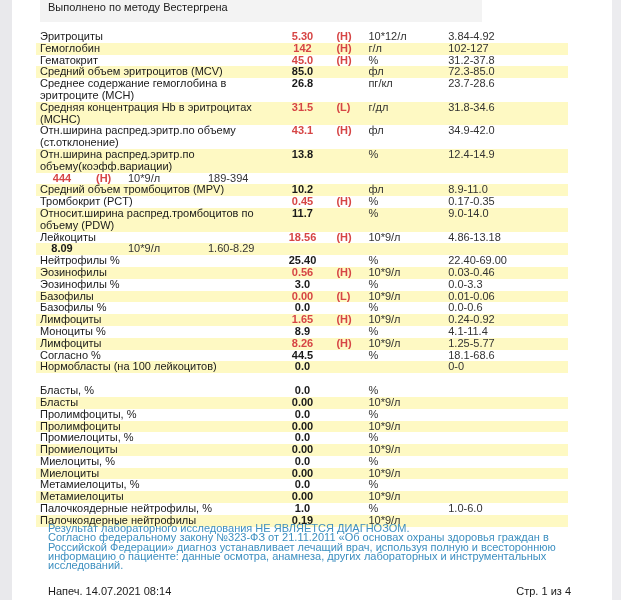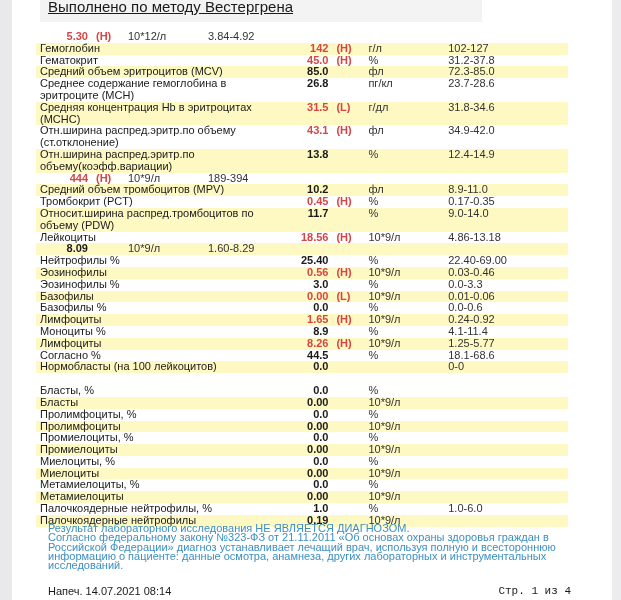--- a/index.html
+++ b/index.html
@@ -12,61 +12,62 @@
   }
   .page {
     position: absolute; left: 12px; top: 0; width: 600px; height: 600px;
     background: #ffffff;
   }
   .method-box {
     position: absolute; left: 40px; top: 0; width: 442px; height: 22px;
     background: #f3f3f3;
   }
   .method-text {
-    position: absolute; left: 48px; top: 0; font-size: 15px; line-height: 14px; text-decoration: underline;
+    position: absolute; left: 48px; top: 0; font-size: 11px; line-height: 14px;
   }
   .results {
     position: absolute; left: 36px; top: 31px; width: 532px;
     font-size: 11px; line-height: 11.8px;
   }
   .row {
     position: relative; display: flex; align-items: flex-start;
   }
   .row.alt { background: #fef9c3; }
   .row .name { width: 237px; padding-left: 4px; }
-  .row .val { width: 52px; text-align: right; font-weight: bold; }
+  .row .val { width: 52px; text-align: center; font-weight: bold; }
   .row .val.abn { color: #d64545; }
   .row .flag { width: 28px; padding-left: 8px; font-weight: bold; color: #d64545; }
   .row .unit { width: 80px; padding-left: 4px; color: #333; }
   .row .ref { width: 120px; color: #333; }
   .gap { height: 12px; }
   .disclaimer {
     position: absolute; left: 48px; top: 524px; width: 520px;
     font-size: 11px; line-height: 9.3px; color: #3d8fc0;
   }
   .footer-left {
     position: absolute; left: 48px; top: 585px; font-size: 11px; color: #1a1a1a;
   }
   .footer-right {
-    position: absolute; right: 50px; top: 585px; font-size: 11px; color: #1a1a1a; font-family: Liberation Mono, monospace;
+    position: absolute; right: 50px; top: 585px; font-size: 11px; color: #1a1a1a;
   }
   .edge-right {
     position: absolute; right: 0; top: 0; width: 9px; height: 600px; background: #ececef;
   }
 </style>
 </head>
 <body>
 
 <div class="page"></div>
 <div class="method-box"></div>
 <div class="method-text">Выполнено по методу Вестергрена</div>
 
 <div class="results">
   <div id="main-rows">
       <div class="row">
+        <div class="name">Эритроциты</div>
         <div class="val abn">5.30</div>
         <div class="flag">(H)</div>
         <div class="unit">10*12/л</div>
         <div class="ref">3.84-4.92</div>
       </div>
       <div class="row alt">
         <div class="name">Гемоглобин</div>
         <div class="val abn">142</div>
         <div class="flag">(H)</div>
         <div class="unit">г/л</div>

